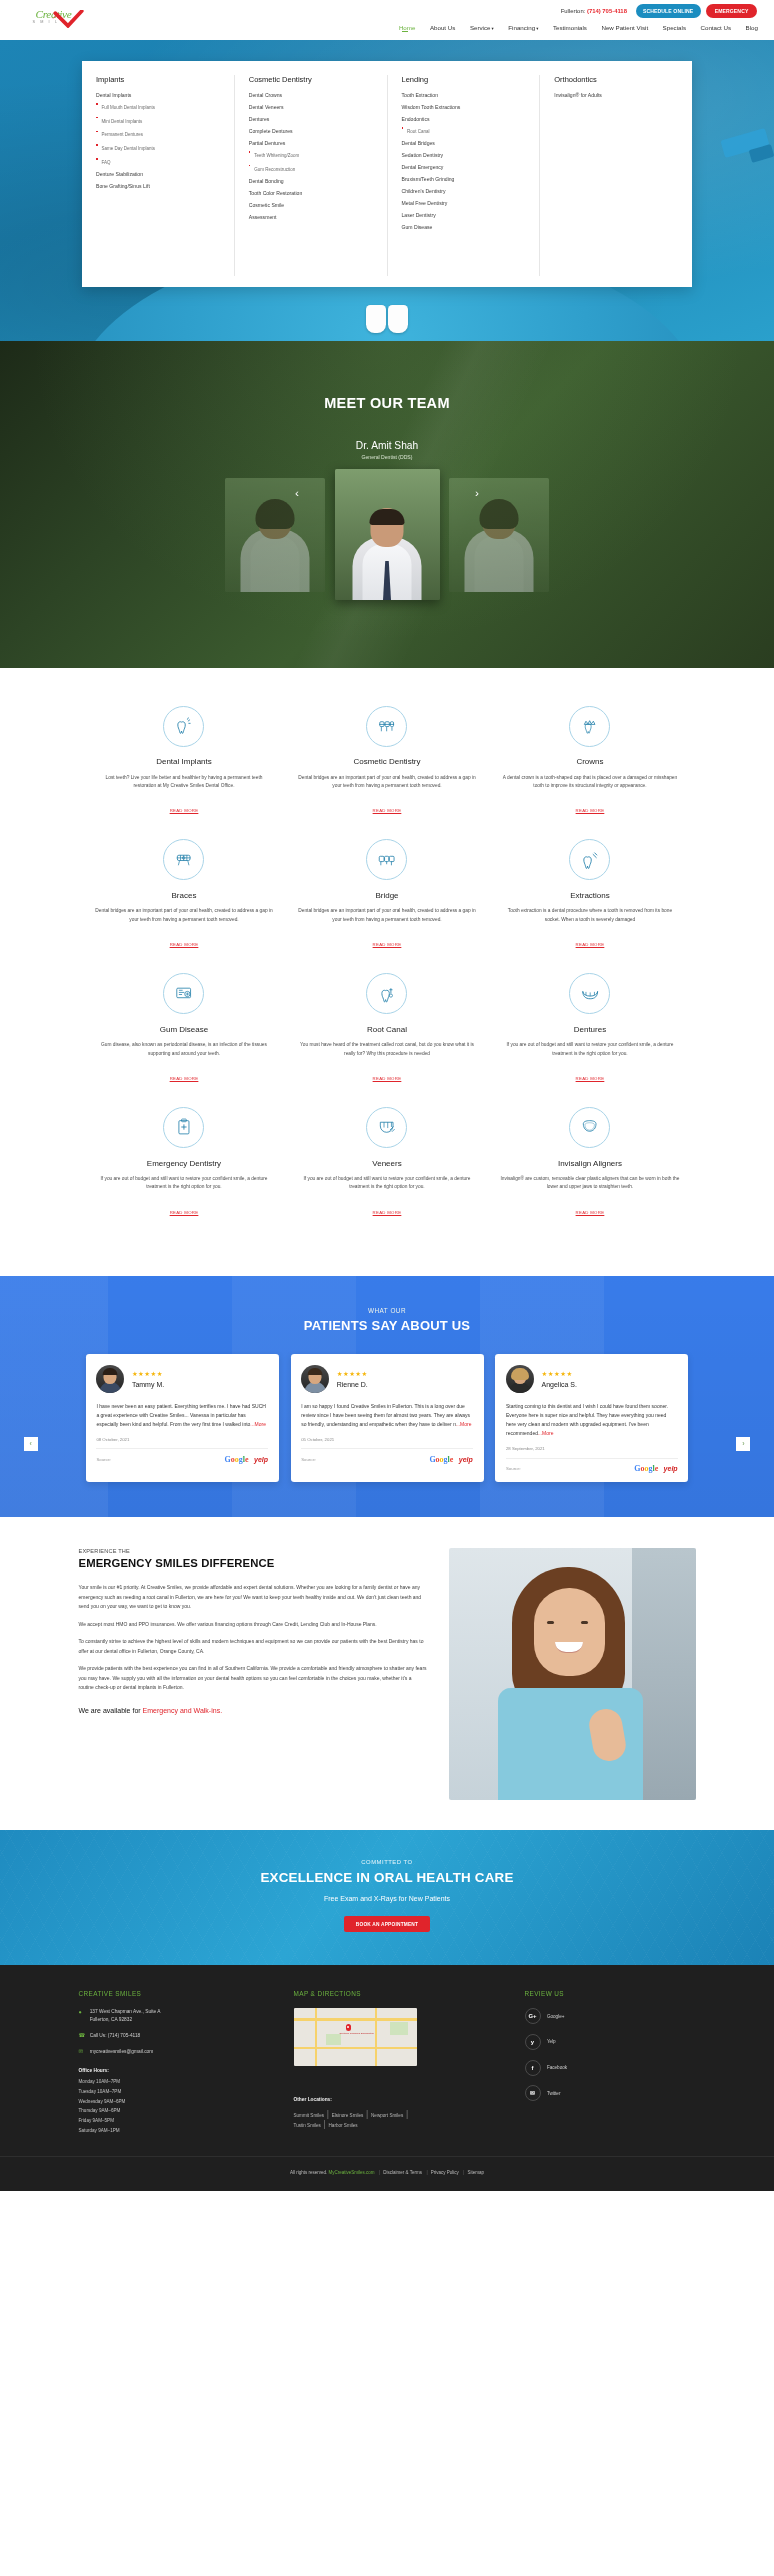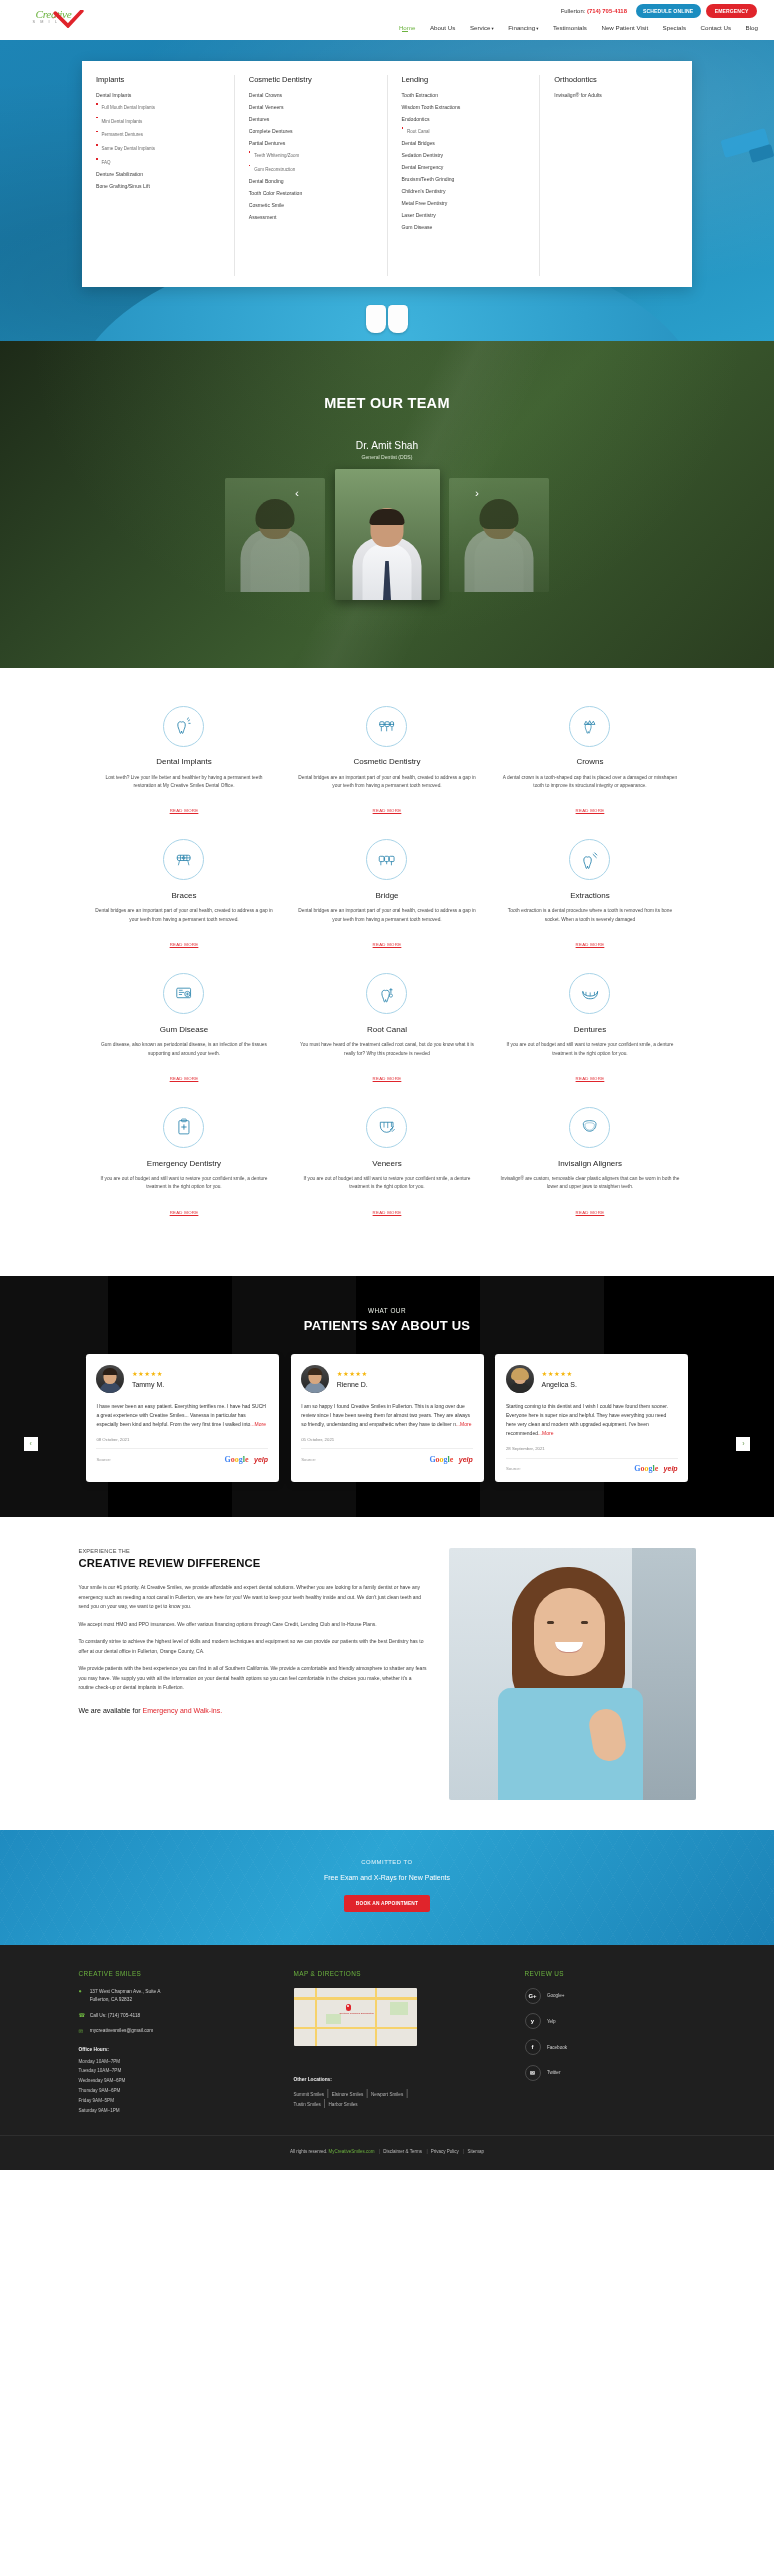--- a/index.html
+++ b/index.html
@@ -162,21 +162,21 @@
   }
   .svc h3{ font-size: 8px; font-weight: normal; color:#1f1f1f; margin-bottom: 7.5px;}
   .svc p{ font-size: 4.8px; line-height: 1.75; color:#4a4a4a; min-height: 26px;}
   .svc a{
     display:inline-block; margin-top: 8.6px; font-size: 4.3px; color:#e0242b;
     text-decoration: underline; letter-spacing:0.3px;
   }
 
   
   .testi{
-    position:relative; background: #000000; padding: 31px 0 35px; overflow:hidden;
+    position:relative; background: #3b82f6; padding: 31px 0 35px; overflow:hidden;
   }
   .testi::before{
     content:""; position:absolute; inset:0;
     background:
       linear-gradient(90deg, rgba(255,255,255,.06) 0 14%, transparent 14% 30%, rgba(255,255,255,.05) 30% 46%, transparent 46% 62%, rgba(255,255,255,.06) 62% 78%, transparent 78%),
       linear-gradient(180deg, rgba(0,0,0,.05), rgba(0,0,0,.10));
   }
   .testi .sm{ position:relative; z-index:2; text-align:center; color:#eef3ea; font-size: 6.4px; letter-spacing: 0.5px; }
   .testi .big{ position:relative; z-index:2; text-align:center; color:#fff; font-size: 13px; font-weight:bold; margin-top: 4.3px; letter-spacing:0.2px;}
   .tcards{ position:relative; z-index:2; width: 617px; margin: 21.5px auto 0; display:flex; gap: 11.8px; justify-content:center; }
@@ -579,21 +579,21 @@
             </span>
           </div>
         </div>
       </div>
   </section>
 
   <section class="diff">
     <div class="diff-in">
       <div class="diff-left">
         <div class="eyebrow">EXPERIENCE THE</div>
-        <h2>CREATIVE REVIEW DIFFERENCE</h2>
+        <h2>EMERGENCY SMILES DIFFERENCE</h2>
         <div id="diff-paras">
             <p>Your smile is our #1 priority. At Creative Smiles, we provide affordable and expert dental solutions. Whether you are looking for a family dentist or have any emergency such as needing a root canal in Fullerton, we are here for you! We want to keep your teeth healthy inside and out. We don't just clean teeth and send you on your way, we want to get to know you.</p>
             <p>We accept most HMO and PPO insurances. We offer various financing options through Care Credit, Lending Club and In-House Plans.</p>
             <p>To constantly strive to achieve the highest level of skills and modern techniques and equipment so we can provide our patients with the best Dentistry has to offer at our dental office in Fullerton, Orange County, CA.</p>
             <p>We provide patients with the best experience you can find in all of Southern California. We provide a comfortable and friendly atmosphere to shatter any fears you may have. We supply you with all the information on your dental health options so you can feel comfortable in the choices you make, whether it's a routine check-up or dental implants in Fullerton.</p>
           </div>
         <div class="avail">
           <span>We are available for </span><b>Emergency and Walk-ins.</b>
         </div>
       </div>
@@ -605,20 +605,21 @@
           <div class="pt-eye r"></div>
           <div class="pt-smile"></div>
         <div class="pt-bib"></div>
           <div class="pt-thumb"></div>
       </div>
     </div>
   </section>
 
   <section class="banner">
     <div class="sm">COMMITTED TO</div>
+    <h2>EXCELLENCE IN ORAL HEALTH CARE</h2>
     <div class="sub">Free Exam and X-Rays for New Patients</div>
     <button class="cta">BOOK AN APPOINTMENT</button>
   </section>
 
   <footer class="footer">
     <div class="f-in">
       <div class="f-col1">
         <div class="f-title">CREATIVE SMILES</div>
         <div class="f-row">
           <span class="ic">●</span>

